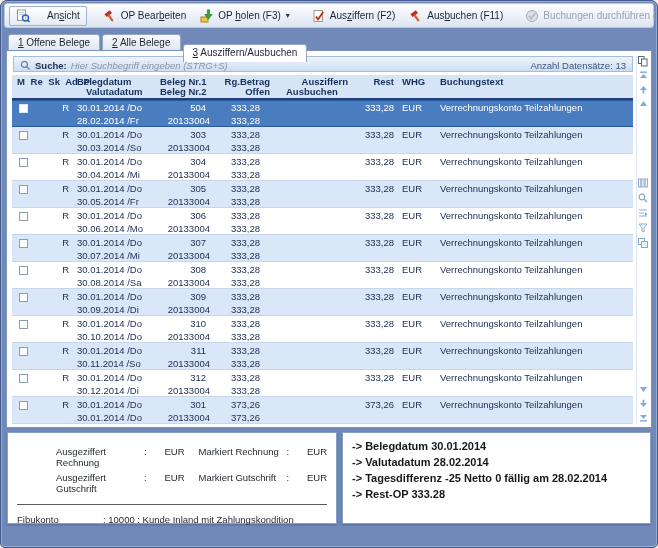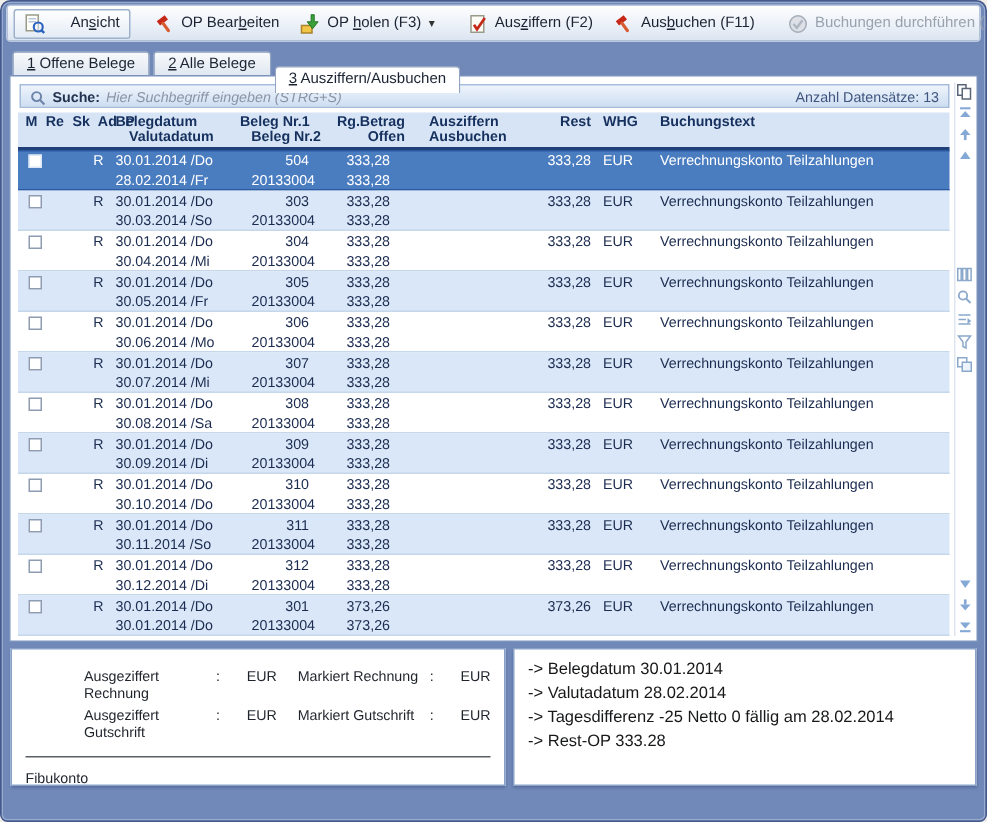--- a/index.html
+++ b/index.html
@@ -97,24 +97,24 @@
     border-bottom:2px solid #20407a;
     font-size:9.5px; font-weight:bold; color:#16305e;
     grid-template-rows:10px 10px;
     padding:2px 0 1px 0;
   }
   .thead span { white-space:nowrap; line-height:10px; }
   .h-flags { grid-column:1 / span 2; grid-row:1; padding-left:5px; word-spacing:3px; }
   .h-date1 { grid-column:3; grid-row:1; padding-left:5px; }
   .h-date2 { grid-column:3; grid-row:2; padding-left:14px; }
   .h-nr1 { grid-column:4; grid-row:1; padding-left:2px; }
-  .h-nr2 { grid-column:4; grid-row:2; padding-left:2px;text-align:right; }
+  .h-nr2 { grid-column:4; grid-row:2; padding-left:2px; }
   .h-amt1 { grid-column:5; grid-row:1; text-align:right; padding-right:4px; }
   .h-amt2 { grid-column:5; grid-row:2; text-align:right; padding-right:4px; }
-  .h-ausz1 { grid-column:6; grid-row:1; padding-left:12px; }
+  .h-ausz1 { grid-column:6; grid-row:1; padding-left:12px;text-align:right; }
   .h-ausz2 { grid-column:6; grid-row:2; padding-left:12px; }
   .h-rest { grid-column:7; grid-row:1; text-align:right; padding-right:2px; }
   .h-whg { grid-column:8; grid-row:1; padding-left:6px; }
   .h-text { grid-column:9; grid-row:1; padding-left:8px; }
   .tbody { }
   .trow {
     grid-template-rows:13px 12px;
     padding-top:1px;
     border-bottom:1px solid #c6d7ec;
     font-size:9.5px; color:#1c2c50;
@@ -172,21 +172,21 @@
   .panel-left { width:330px; padding:13px 9px 6px 9px; font-size:9.5px; color:#1f242c; }
   .panel-right { flex:1; padding:5px 9px; font-size:11px; color:#17181a; line-height:16px; }
   .sumrow { display:flex; margin-bottom:4px;margin-left:39px; }
   .sumhalf { flex:1; display:grid; grid-template-columns:88px 12px 1fr 26px; }
   .sumhalf .sv { text-align:right; }
   .sumhalf .su { text-align:right; }
   .divider { border-top:1px solid #5a5f66; margin:10px 0 9px 0; }
   .kvrow { display:flex; margin-bottom:5px; }
   .kvrow .kl { width:86px; }
   .kvrow .kv { flex:1; }
-  .infoline { white-space:nowrap; overflow:hidden; }
+  .infoline { white-space:nowrap; overflow:hidden;font-weight:bold; }
 </style>
 </head>
 <body>
 
 <div class="window">
 
 
   <div class="toolbar" id="toolbar">
       <div class="tbtn first">
         <span class="icon">
@@ -558,20 +558,21 @@
         <div class="sumhalf" style="padding-left:14px;">
           <span>Markiert Gutschrift</span>
           <span>:</span>
           <span class="sv"></span>
           <span class="su">EUR</span>
         </div>
       </div>
       <div class="divider"></div>
       <div class="kvrow">
         <span class="kl">Fibukonto</span>
+        <span class="kv">:  10000 : Kunde Inland mit Zahlungskondition</span>
       </div>
 
     </div>
 
     <div class="panel panel-right" id="infopanel">
         <div class="infoline">-&gt; Belegdatum 30.01.2014</div>
         <div class="infoline">-&gt; Valutadatum 28.02.2014</div>
         <div class="infoline">-&gt; Tagesdifferenz -25 Netto 0 fällig am 28.02.2014</div>
         <div class="infoline">-&gt; Rest-OP 333.28</div>
       </div>

